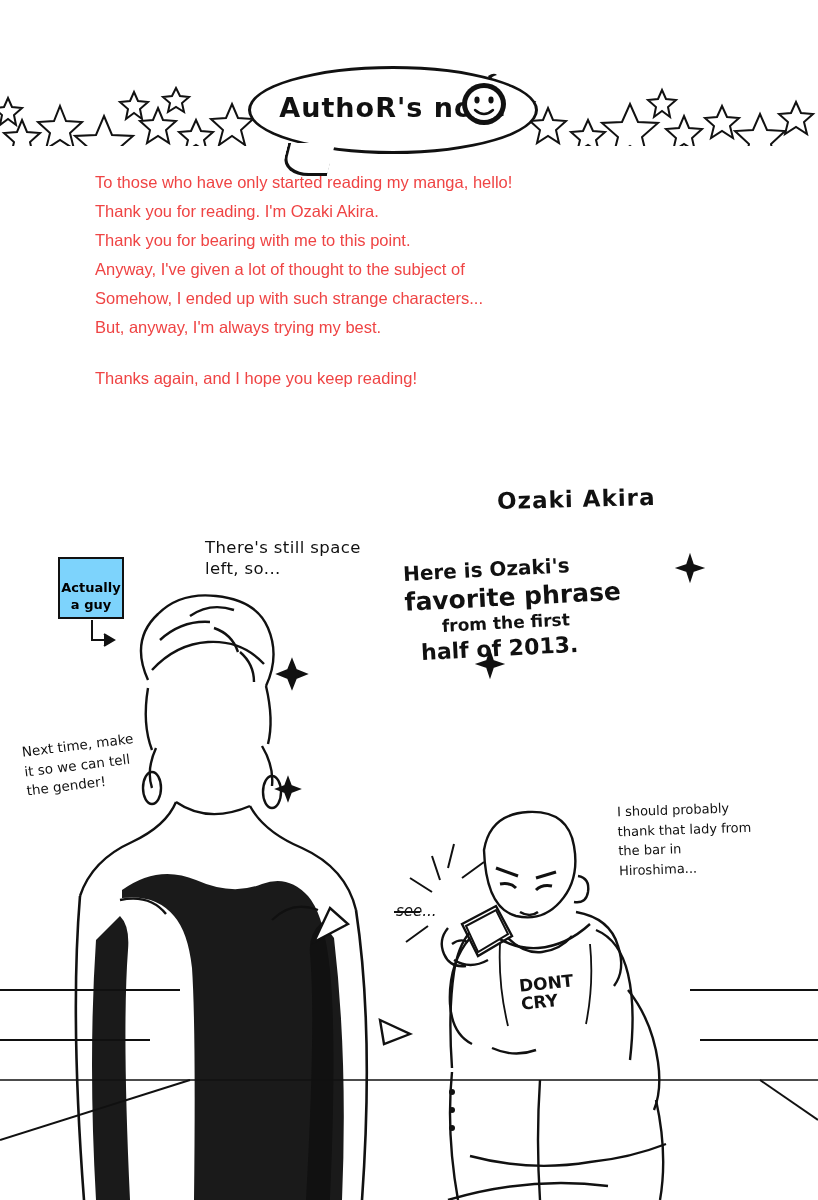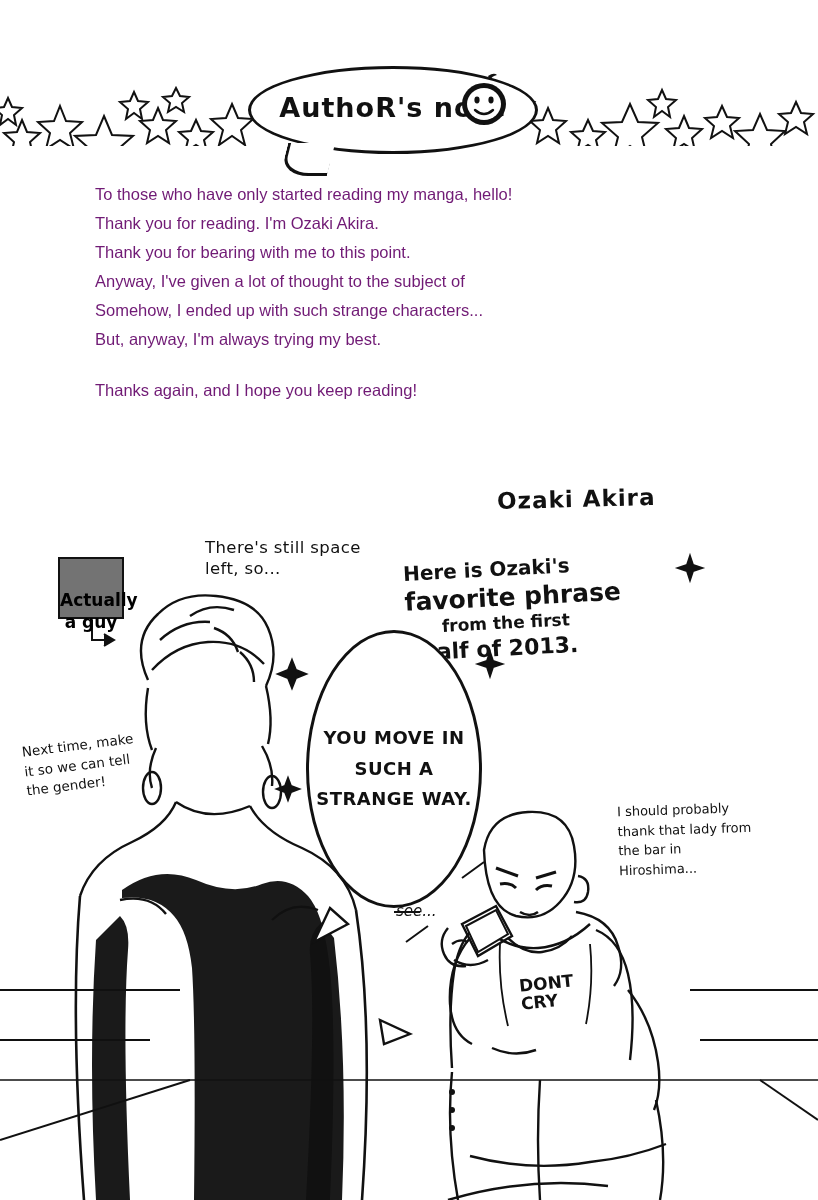--- a/index.html
+++ b/index.html
@@ -70,25 +70,25 @@
     left: 458px;
     top: 72px;
     width: 52px;
     height: 56px;
   }
 
   
   .note {
     position: absolute;
     left: 95px;
-    top: 180px;
+    top: 168px;
     width: 640px;
     font-size: 16.5px;
     line-height: 29px;
-    color: #701a75;
+    color: #ef4444;
   }
   .note p { margin: 0; }
   .note .gap { height: 22px; }
   .signature {
     position: absolute;
     left: 497px;
     top: 486px;
     font-family: "DejaVu Sans", sans-serif;
     font-size: 23px;
     font-weight: bold;
@@ -156,27 +156,27 @@
     font-style: italic;
   }
 
   .label-box {
     position: absolute;
     left: 58px;
     top: 37px;
     width: 66px;
     height: 62px;
     border: 2px solid #111;
-    background: #737373;
-    font-family: "DejaVu Sans", sans-serif;
-    font-size: 17px;
+    background: #7dd3fc;
+    font-family: "DejaVu Sans", sans-serif;
+    font-size: 13px;
     font-weight: bold;
     text-align: center;
     line-height: 1.3;
-    padding-top: 30px;
+    padding-top: 21px;
     box-sizing: border-box;
   }
 
   .bubble {
     position: absolute;
     border: 3px solid #111;
     background: #fff;
     border-radius: 50% / 50%;
     font-family: "DejaVu Sans", sans-serif;
     font-weight: bold;
@@ -395,21 +395,20 @@
       <div class="l2">favorite phrase</div>
       <div class="l3">from the first</div>
       <div class="l4">half of 2013.</div>
     </div>
 
     <div class="handwrite hw-nexttime">Next time, make it so we can tell the gender!</div>
     <div class="handwrite hw-thank">I should probably thank that lady from the bar in Hiroshima...</div>
     <div class="handwrite hw-see">see...</div>
 
     
-    <div class="bubble bubble-move">YOU MOVE IN SUCH A STRANGE WAY.</div>
 
     
     <div class="shirt-text">
       <div>DONT</div>
       <div>CRY</div>
     </div>
 
   </div>
 </div>
 

